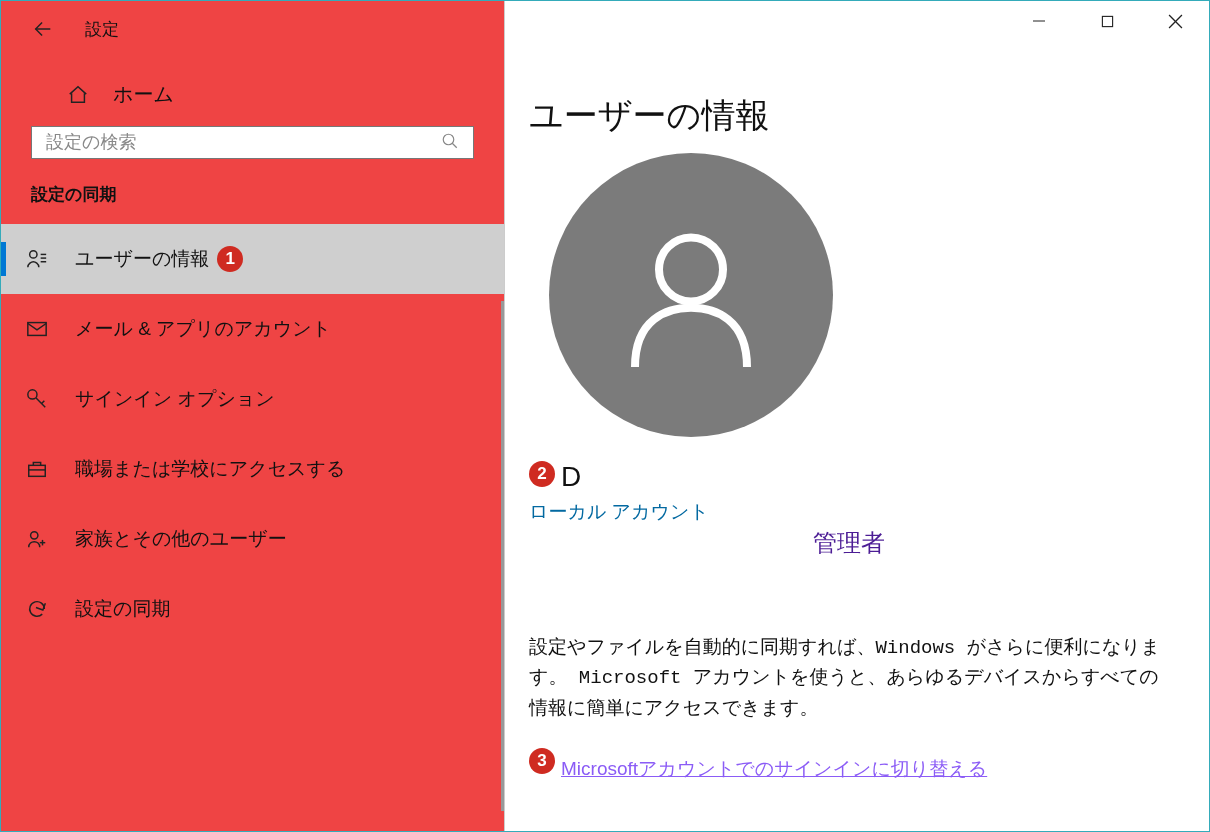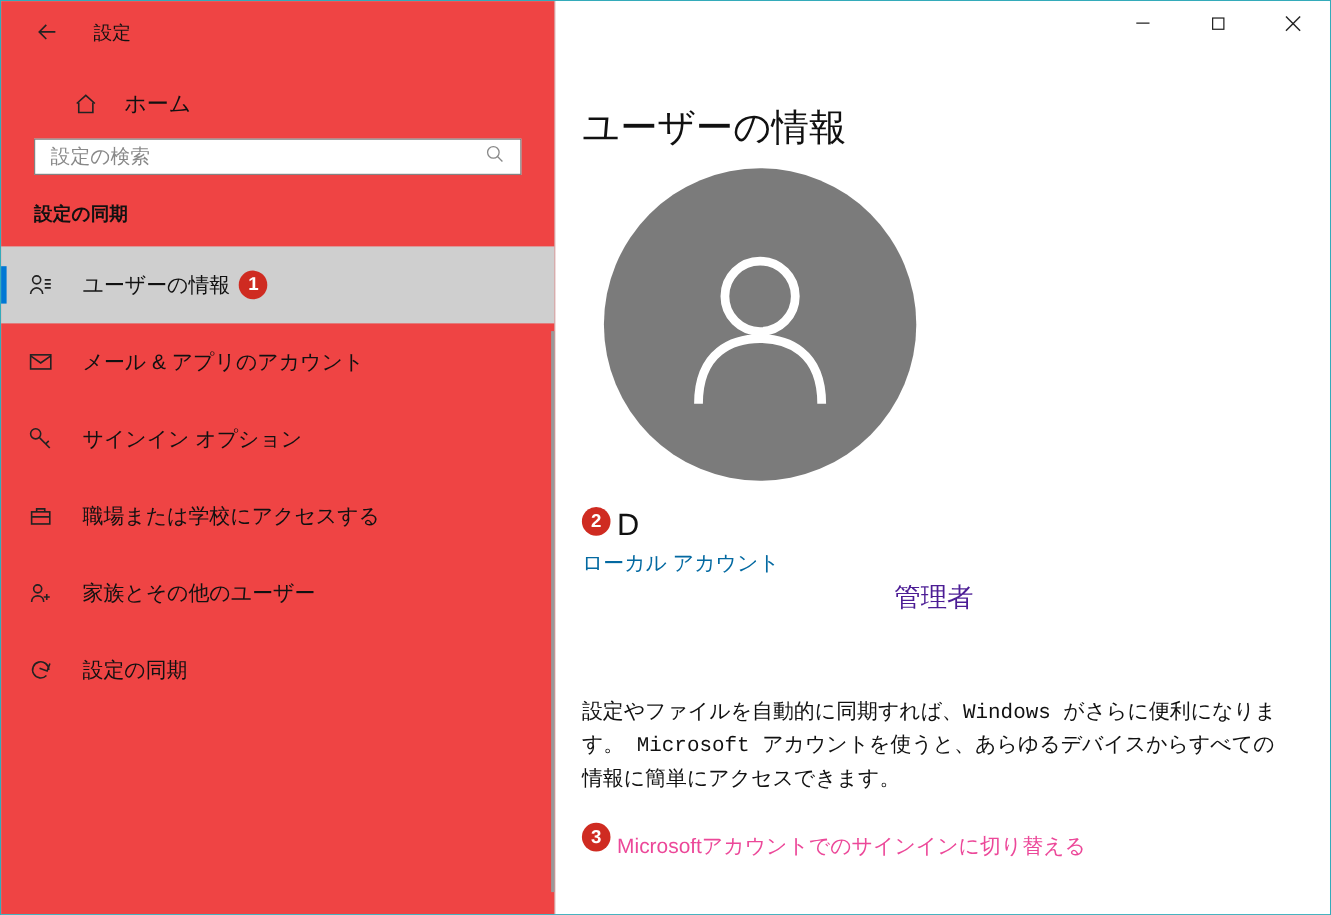--- a/index.html
+++ b/index.html
@@ -136,21 +136,21 @@
     width: 284px; height: 284px;
     border-radius: 50%;
     background: #7b7b7b;
     display: flex; align-items: center; justify-content: center;
     margin: 14px 0 18px 20px;
   }
   .user-name { font-size: 28px; color:#111; margin-top: 6px; }
   .account-type { font-size: 19px; color: #0369a1; margin-top: 6px; }
   .role { font-size: 24px; color: #4c1d95; margin-top: 2px; text-align: center; }
   .sync-desc { font-size: 19px; color:#111; line-height: 1.6; margin-top: 74px; font-family: Liberation Mono, monospace; }
-  .ms-link { font-size: 19px; color: #ec4899; margin-top: 16px; display:inline-block; cursor:pointer; }
+  .ms-link { font-size: 19px; color: #8b5cf6; margin-top: 16px; display:inline-block; cursor:pointer;text-decoration:underline; }
 
   .badge {
     display: inline-flex;
     align-items: center;
     justify-content: center;
     width: 26px; height: 26px;
     border-radius: 50%;
     background: #cf2b21;
     color: #fff;
     font-size: 17px;

